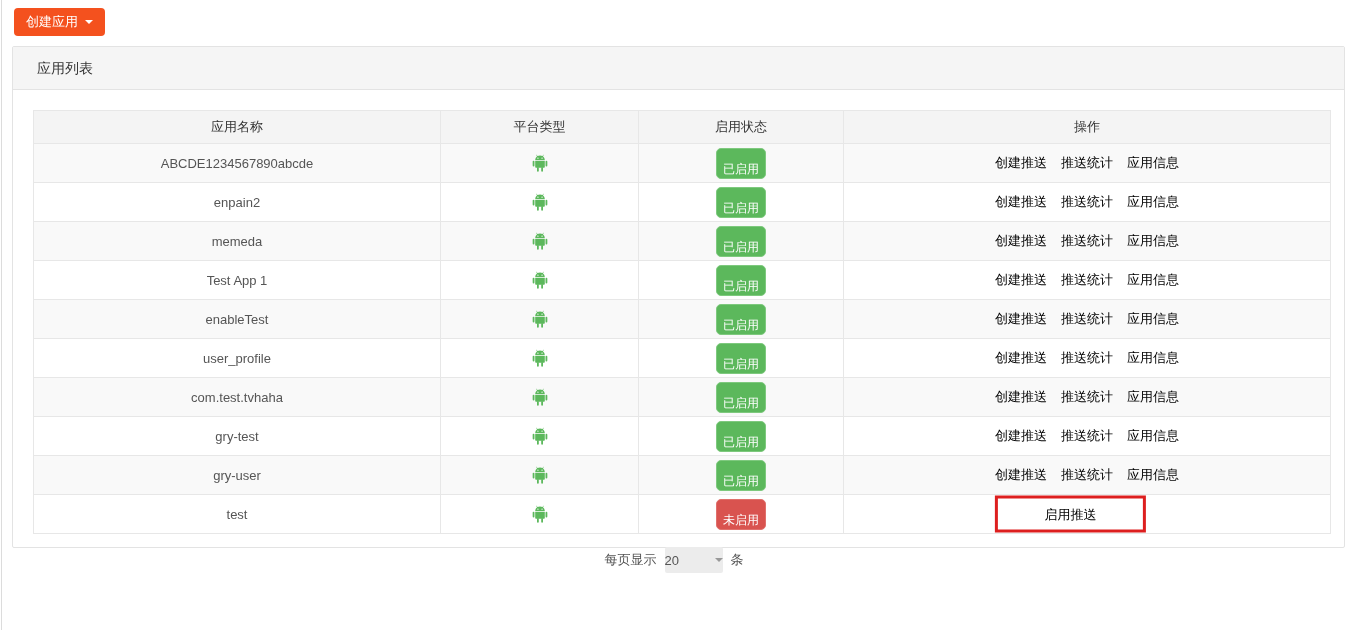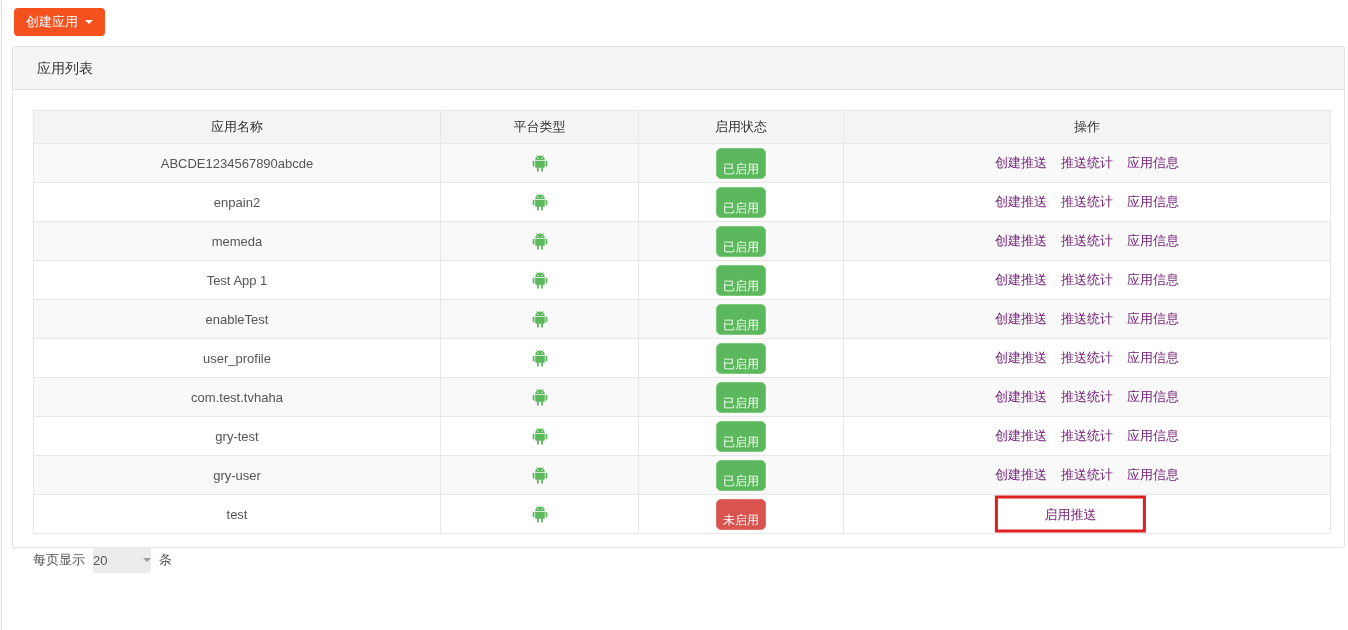--- a/index.html
+++ b/index.html
@@ -55,33 +55,33 @@
 
   
   .badge {
     display:inline-block; min-width:33px; padding:14px 6px 2px; font-size:12px; line-height:13px;
     color:#fff; border-radius:5px;
   }
   .badge.enabled { background:#5cb85c; border:1px solid #7ec97e; }
   .badge.disabled { background:#d9534f; border:1px solid #e0706c; }
 
   
-  .op-link { color:#701a75; margin:0 7px; font-size:13px; text-decoration:none; cursor:pointer; }
+  .op-link { color:#000000; margin:0 7px; font-size:13px; text-decoration:none; cursor:pointer; }
   td.c-actions { position:relative; }
 
   
   .highlight-box {
     position:absolute; left:50%; top:50%; transform:translate(-61%,-50%);
     width:151px; height:37px; border:3px solid #dd1f1f;
     display:flex; align-items:center; justify-content:center; background:transparent;
   }
 
   
   .pagination-bar {
-    display:flex; justify-content:flex-start; align-items:center;
+    display:flex; justify-content:center; align-items:center;
     margin-top:13px; height:26px; font-size:13px; color:#555;
   }
   .page-size-label { margin-right:8px; }
   .page-size-select {
     width:58px; height:26px; background:#ececec; border-radius:2px;
     display:flex; align-items:center; justify-content:space-between;
     padding:0 0; cursor:pointer; color:#555;
   }
   .select-caret {
     width:0; height:0; border-left:4px solid transparent; border-right:4px solid transparent;

